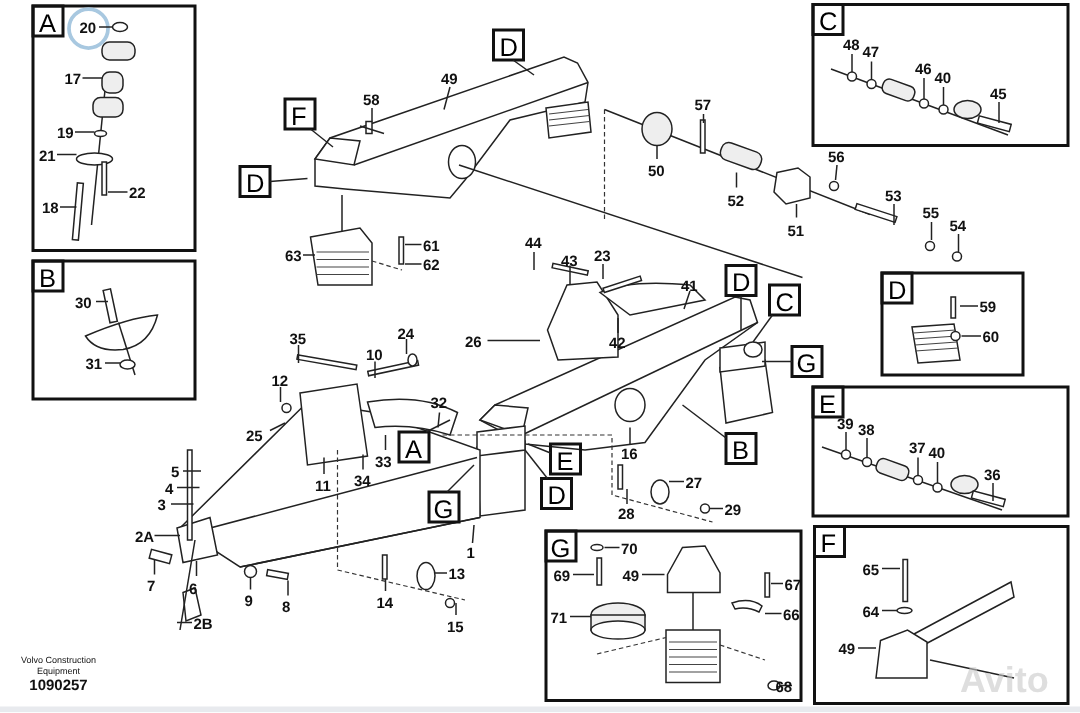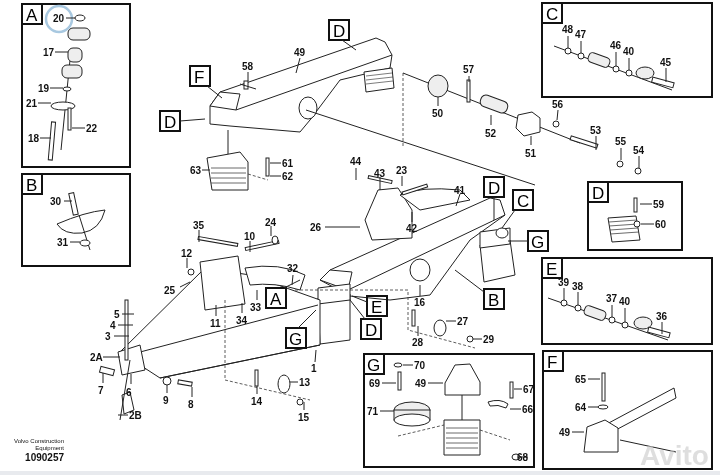--- a/index.html
+++ b/index.html
@@ -5,24 +5,24 @@
   html,body{margin:0;padding:0;background:#fff;}
   #canvas{position:relative;width:720px;height:475px;overflow:hidden;background:#fff;font-family:"Liberation Sans",sans-serif;}
   svg{position:absolute;left:0;top:0;}
   .lbl{font-family:"Liberation Sans",sans-serif;font-weight:bold;font-size:10px;fill:#111;}
   .box-letter{font-family:"Liberation Sans",sans-serif;font-size:17px;fill:#000;}
   .part{fill:#fff;stroke:#222;stroke-width:1;}
   .part-g{fill:#eee;stroke:#222;stroke-width:1;}
   .ln{stroke:#222;stroke-width:1;fill:none;}
   .dash{stroke:#333;stroke-width:0.8;fill:none;stroke-dasharray:3 2;}
   .frame{fill:none;stroke:#111;stroke-width:2;}
-  .footer{position:absolute;left:14px;top:438px;text-align:right;color:#111;}
+  .footer{position:absolute;left:14px;top:438px;text-align:center;color:#111;}
   .footer .l1{font-size:6px;line-height:7px;}
   .footer .l2{font-size:10px;font-weight:bold;line-height:12px;}
-  .watermark{position:absolute;left:640px;top:440px;font-size:28px;color:rgba(200,200,200,0.6);font-weight:bold;font-family:"Liberation Sans",sans-serif;}
+  .watermark{position:absolute;left:640px;top:440px;font-size:24px;color:rgba(200,200,200,0.6);font-weight:bold;font-family:"Liberation Sans",sans-serif;}
   .bottombar{position:absolute;left:0;top:471px;width:720px;height:4px;background:#e8eaee;}
 </style>
 </head>
 <body>
 
 <div id="canvas">
 <svg width="720" height="475" viewBox="0 0 720 475">
 
   <g>
     <rect class="frame" x="22" y="4" width="108" height="163"></rect>

